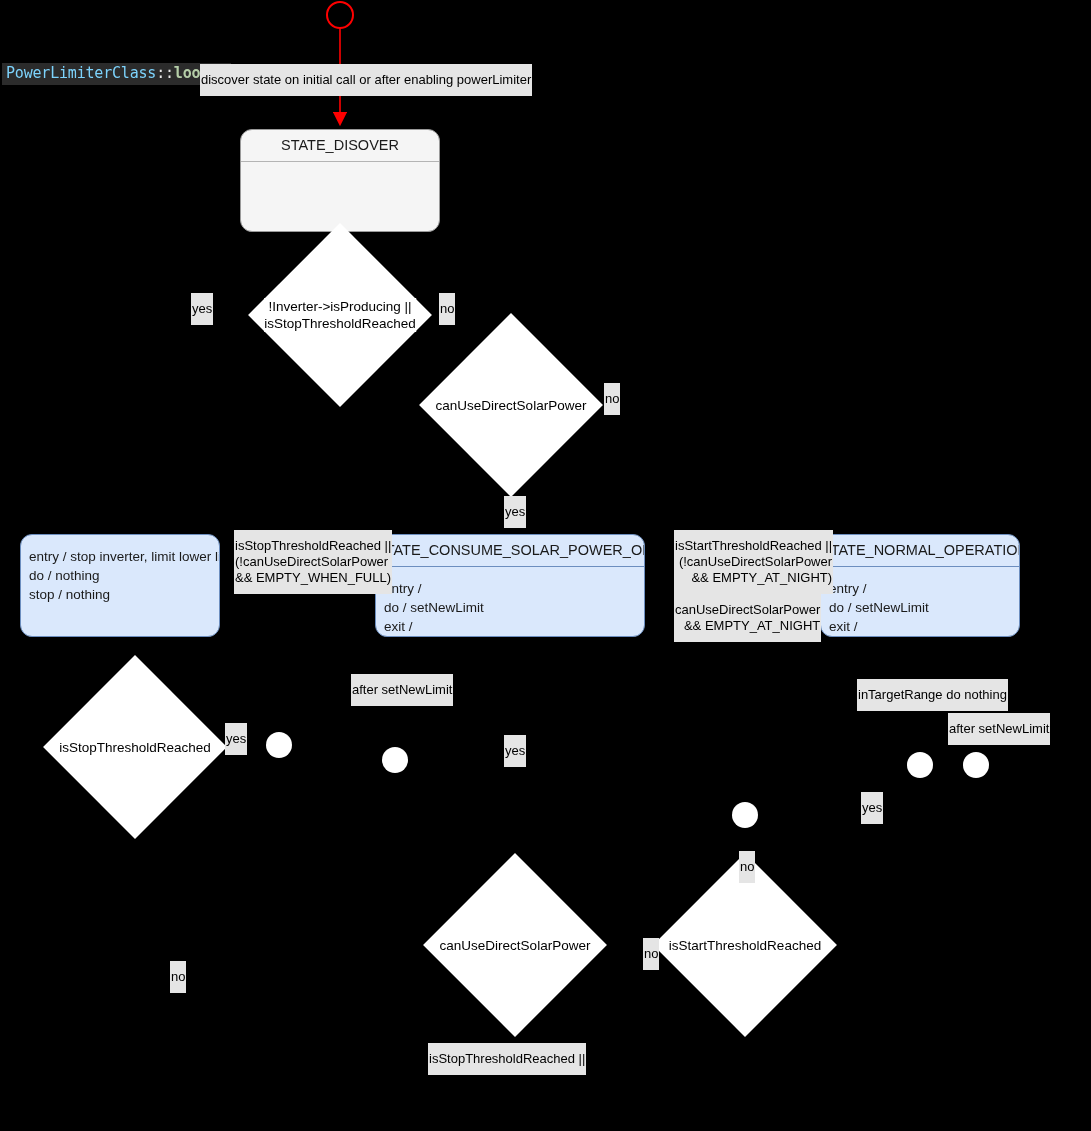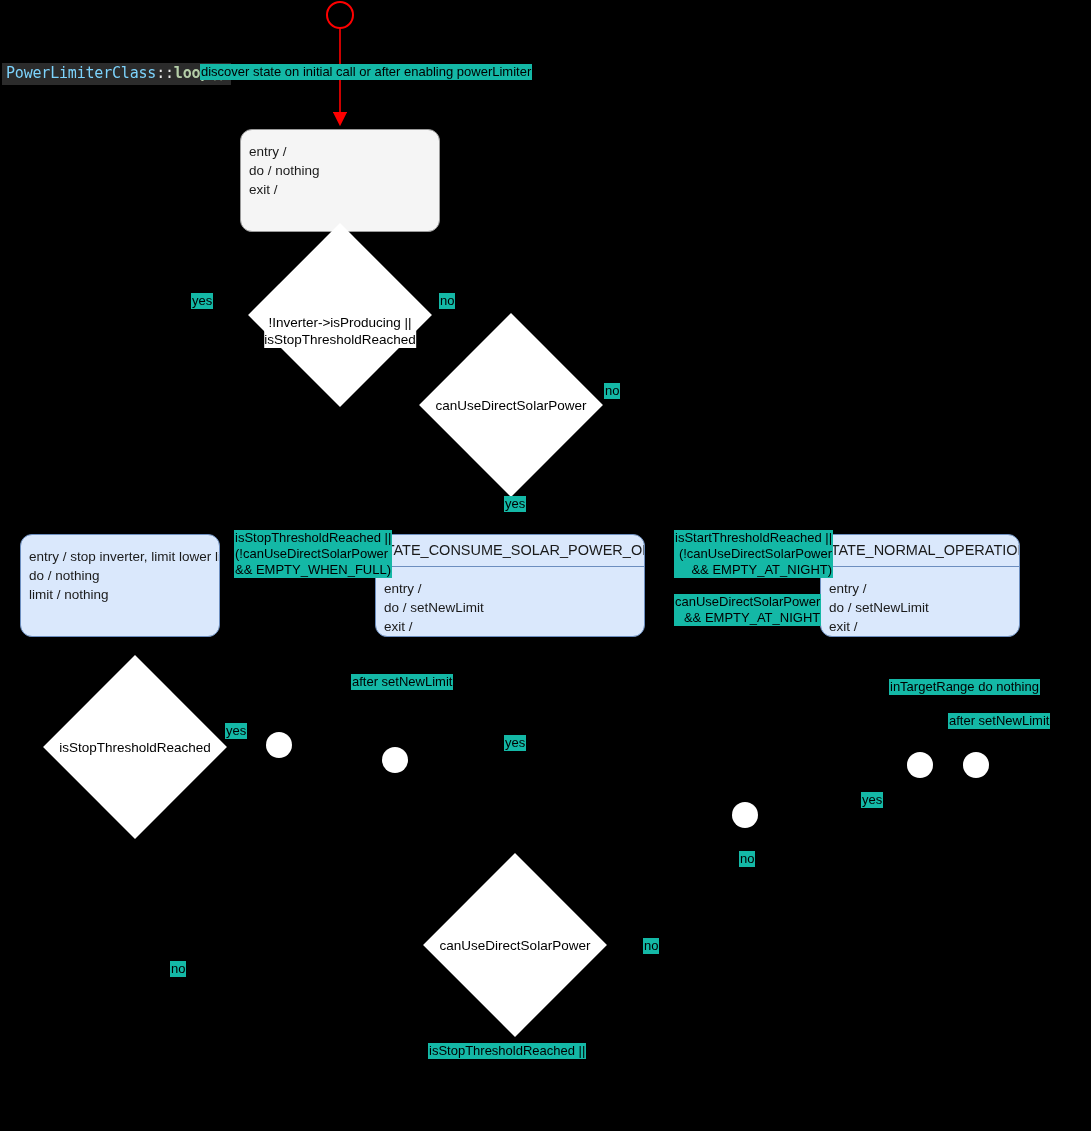--- a/index.html
+++ b/index.html
@@ -89,25 +89,25 @@
     color: #000000;
     text-align: center;
     white-space: nowrap;
     background: #ffffff;
     z-index: 2;
   }
 
   
   .edge-label {
     position: absolute;
-    background: #14b8a6;
+    background: #e5e5e5;
     color: #000000;
     font-size: 13px;
     line-height: 16px;
-    padding: 0 1px;
+    padding: 8px 1px;
     white-space: pre;
     z-index: 3;
   }
   .edge-label.center { text-align: right; }
 
   
   .dot {
     position: absolute;
     width: 26px;
     height: 26px;
@@ -139,44 +139,42 @@
     <circle cx="340" cy="15" r="13" fill="none" stroke="#ff0000" stroke-width="2"></circle>
 
     <path d="M340,28 L340,123" stroke="#ff0000" stroke-width="1.6" fill="none" marker-end="url(#arrowRed)"></path>
   </svg>
 
   <div class="code-title"><span class="tok-class">PowerLimiterClass</span><span class="tok-op">::</span><span class="tok-fn">loop()</span></div>
 
   <div class="edge-label" style="left:200px; top:64px;">discover state on initial call or after enabling powerLimiter</div>
 
   <div class="state-box gray" style="left:240px; top:129px; width:200px; height:103px;">
-    <div class="state-body"><span>entry /</span>
-<span>do / nothing</span>
-<span>exit /</span></div>
+    <div class="state-title">STATE_DISOVER</div>
   </div>
 
   <div class="diamond" style="left:275px; top:250px; width:130px; height:130px;">
     <div class="shape"></div>
-    <div class="dlabel" style="white-space:pre;margin-top:16px;">!Inverter-&gt;isProducing ||
+    <div class="dlabel" style="white-space:pre;">!Inverter-&gt;isProducing ||
 isStopThresholdReached</div>
   </div>
   <div class="edge-label" style="left:191px; top:293px;">yes</div>
   <div class="edge-label" style="left:439px; top:293px;">no</div>
 
   <div class="diamond" style="left:446px; top:340px; width:130px; height:130px;">
     <div class="shape"></div>
     <div class="dlabel">canUseDirectSolarPower</div>
   </div>
   <div class="edge-label" style="left:604px; top:383px;">no</div>
   <div class="edge-label" style="left:504px; top:496px;">yes</div>
 
   <div class="state-box" style="left:20px; top:534px; width:200px; height:103px;">
     <div class="state-body"><span>entry / stop inverter, limit lower limit</span>
 <span>do / nothing</span>
-<span>limit / nothing</span></div>
+<span>stop / nothing</span></div>
   </div>
 
   <div class="edge-label" style="left:234px; top:530px;">isStopThresholdReached ||
 (!canUseDirectSolarPower
 &amp;&amp; EMPTY_WHEN_FULL)</div>
 
   <div class="state-box" style="left:375px; top:534px; width:270px; height:103px;">
     <div class="state-title">STATE_CONSUME_SOLAR_POWER_ONLY</div>
     <div class="state-body"><span>entry /</span>
 <span>do / setNewLimit</span>
@@ -202,36 +200,40 @@
   </div>
 
   <div class="edge-label" style="left:225px; top:723px;">yes</div>
   <div class="dot" style="left:266px; top:732px;"></div>
 
   <div class="edge-label" style="left:351px; top:674px;">after setNewLimit</div>
   <div class="dot" style="left:382px; top:747px;"></div>
 
   <div class="edge-label" style="left:504px; top:735px;">yes</div>
 
-  <div class="edge-label" style="left:857px; top:679px;margin-left:32px;">inTargetRange do nothing</div>
+  <div class="edge-label" style="left:857px; top:679px;">inTargetRange do nothing</div>
   <div class="edge-label" style="left:948px; top:713px;">after setNewLimit</div>
 
   <div class="dot" style="left:907px; top:752px;"></div>
   <div class="dot" style="left:963px; top:752px;"></div>
 
   <div class="edge-label" style="left:861px; top:792px;">yes</div>
 
   <div class="dot" style="left:732px; top:802px;"></div>
   <div class="edge-label" style="left:739px; top:851px;">no</div>
 
   <div class="diamond" style="left:450px; top:880px; width:130px; height:130px;">
     <div class="shape"></div>
     <div class="dlabel">canUseDirectSolarPower</div>
   </div>
 
+  <div class="diamond" style="left:680px; top:880px; width:130px; height:130px;">
+    <div class="shape"></div>
+    <div class="dlabel">isStartThresholdReached</div>
+  </div>
 
   <div class="edge-label" style="left:643px; top:938px;">no</div>
 
   <div class="edge-label" style="left:170px; top:961px;">no</div>
 
   <div class="edge-label" style="left:428px; top:1043px;">isStopThresholdReached ||</div>
 
 </div>
 
 </body></html>

